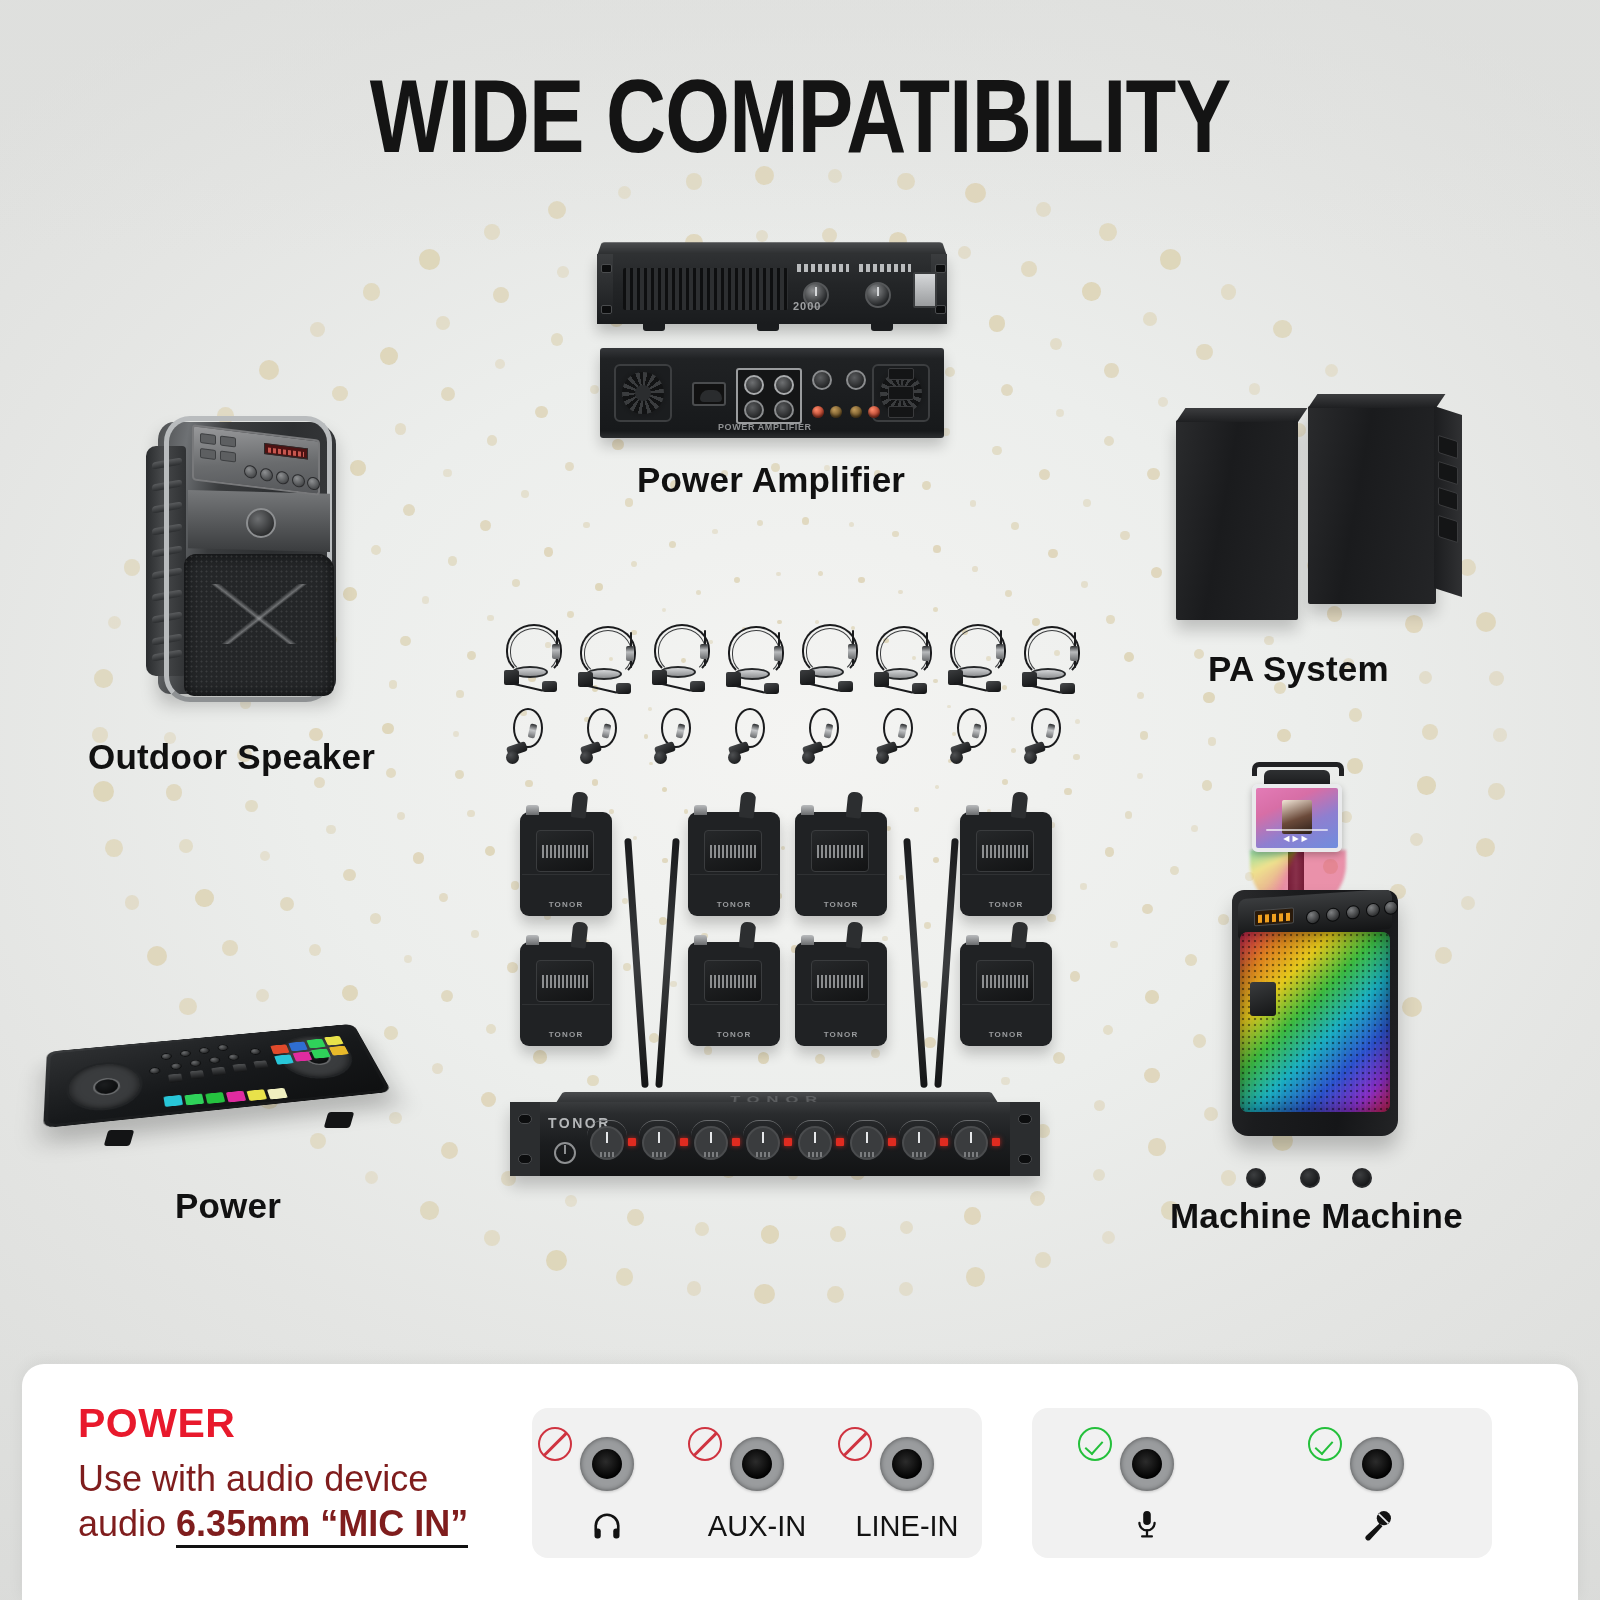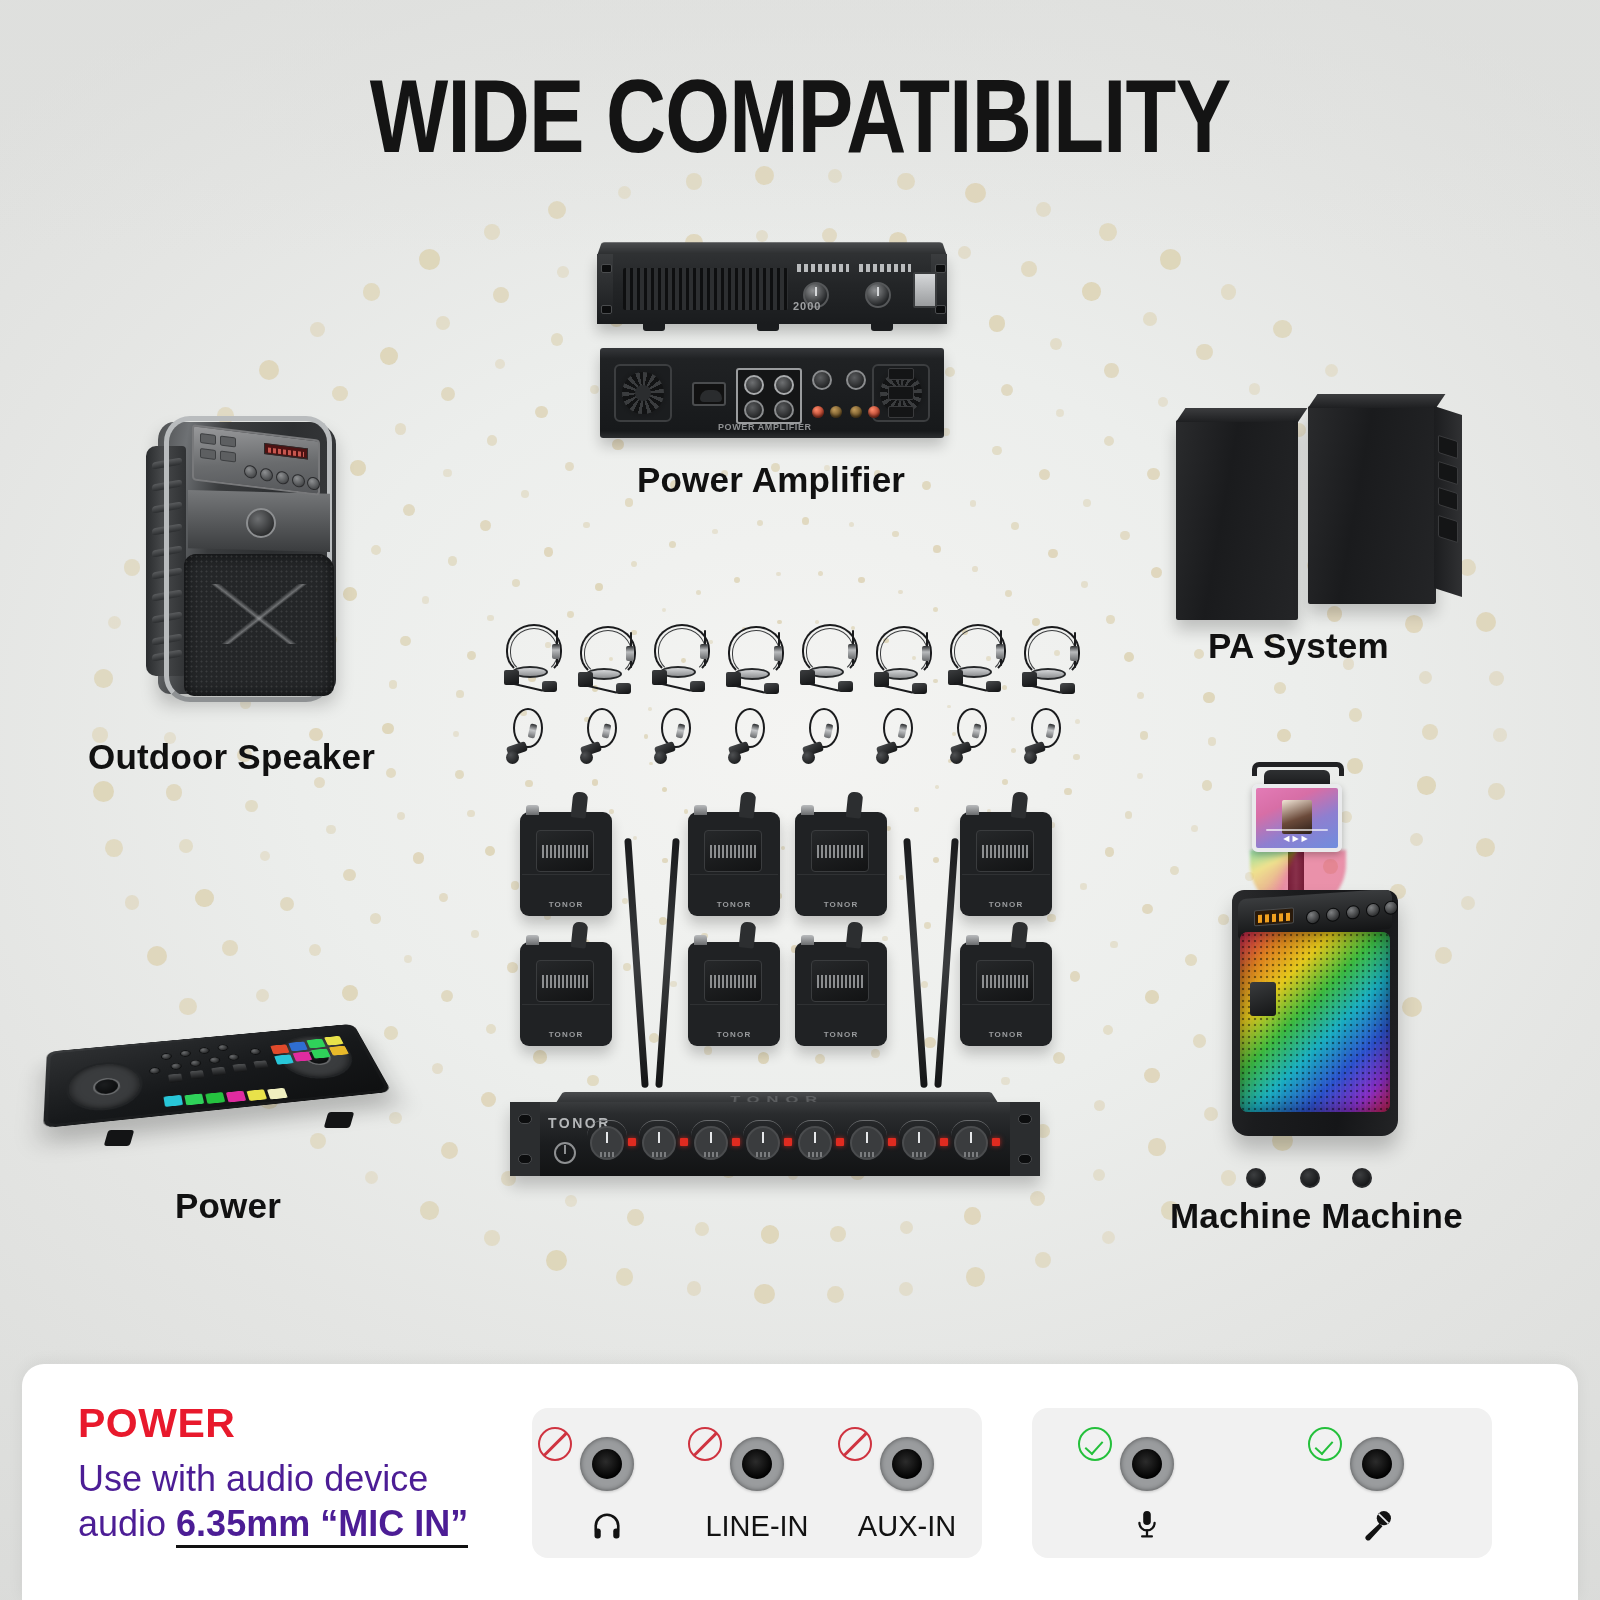--- a/index.html
+++ b/index.html
@@ -321,21 +321,21 @@
     background:#ffffff;
     border-radius:22px 22px 0 0;
     box-shadow:0 -2px 16px rgba(0,0,0,0.06);
   }
   .note-title{
     position:absolute; left:56px; top:36px;
     color:#e8192c; font-size:41px; font-weight:bold; letter-spacing:0.5px;
   }
   .note-text{
     position:absolute; left:56px; top:92px; width:440px;
-    color:#4c1d95; font-size:36px; line-height:1.26;
+    color:#7f1d1d; font-size:36px; line-height:1.26;
   }
   .note-text b{font-weight:bold; border-bottom:3px solid #111; padding-bottom:1px;}
 
   .jack-panel{
     position:absolute; top:44px; height:150px;
     background:#f1f1f1; border-radius:16px;
     display:flex; align-items:center; justify-content:space-around;
   }
   .jack-item{position:relative; width:150px; height:120px;}
   .jack-port{
@@ -872,21 +872,21 @@
 
   <div class="pa-spk" style="left:140px; top:14px; width:128px; height:198px; border-radius:2px;"></div>
   <div class="pa-top" style="left:140px; top:2px; width:128px; height:14px; transform:skewX(-34deg); transform-origin:left bottom;"></div>
 
   <div class="pa-back" style="left:266px; top:14px; width:28px; height:182px; transform:skewY(18deg); transform-origin:left top;"></div>
   <div class="pa-plate" style="left:270px; top:46px; width:20px; height:18px; transform:skewY(18deg);"></div>
   <div class="pa-plate" style="left:270px; top:72px; width:20px; height:18px; transform:skewY(18deg);"></div>
   <div class="pa-plate" style="left:270px; top:98px; width:20px; height:18px; transform:skewY(18deg);"></div>
   <div class="pa-plate" style="left:270px; top:126px;width:20px; height:22px; transform:skewY(18deg);"></div>
 </div>
-<div class="dev-label" style="left:1208px; top:626px;">PA System</div>
+<div class="dev-label" style="left:1208px; top:649px;">PA System</div>
 
 <div class="device" style="left:48px; top:1012px; width:340px; height:150px;">
   <div class="mx-body">
     <div class="mx-face">
       <div class="jog" style="left:16px;  top:24px"></div>
       <div class="jog" style="right:16px; top:10px"></div>
 
       <div class="mx-knobr" style="left:112px;top:18px"></div>
       <div class="mx-knobr" style="left:132px;top:16px"></div>
       <div class="mx-knobr" style="left:152px;top:14px"></div>
@@ -1236,26 +1236,26 @@
         <div class="jack-port"></div>
         <div class="jack-caption"><svg width="38" height="30" viewBox="0 0 24 24" aria-hidden="true">
             <path d="M3 15v-3a9 9 0 0 1 18 0v3" fill="none" stroke="#121212" stroke-width="2.1" stroke-linecap="round"></path>
             <rect x="2" y="14" width="5" height="8" rx="2.2" fill="#121212"></rect>
             <rect x="17" y="14" width="5" height="8" rx="2.2" fill="#121212"></rect>
           </svg></div>
       </div>
       <div class="jack-item">
         <div class="badge no"></div>
         <div class="jack-port"></div>
-        <div class="jack-caption">LINE-IN</div>
+        <div class="jack-caption">AUX-IN</div>
       </div>
       <div class="jack-item">
         <div class="badge no"></div>
         <div class="jack-port"></div>
-        <div class="jack-caption">AUX-IN</div>
+        <div class="jack-caption">LINE-IN</div>
       </div>
     </div>
   <div class="jack-panel" id="panel-supported" style="left:1010px; width:460px;">
       <div class="jack-item">
         <div class="badge yes"></div>
         <div class="jack-port"></div>
         <div class="jack-caption"><svg width="26" height="32" viewBox="0 0 24 28" aria-hidden="true">
             <rect x="8.5" y="1" width="7" height="13" rx="3.5" fill="#121212"></rect>
             <path d="M5 12a7 7 0 0 0 14 0" fill="none" stroke="#121212" stroke-width="2.1" stroke-linecap="round"></path>
             <path d="M12 19v5" stroke="#121212" stroke-width="2.1" stroke-linecap="round"></path>

